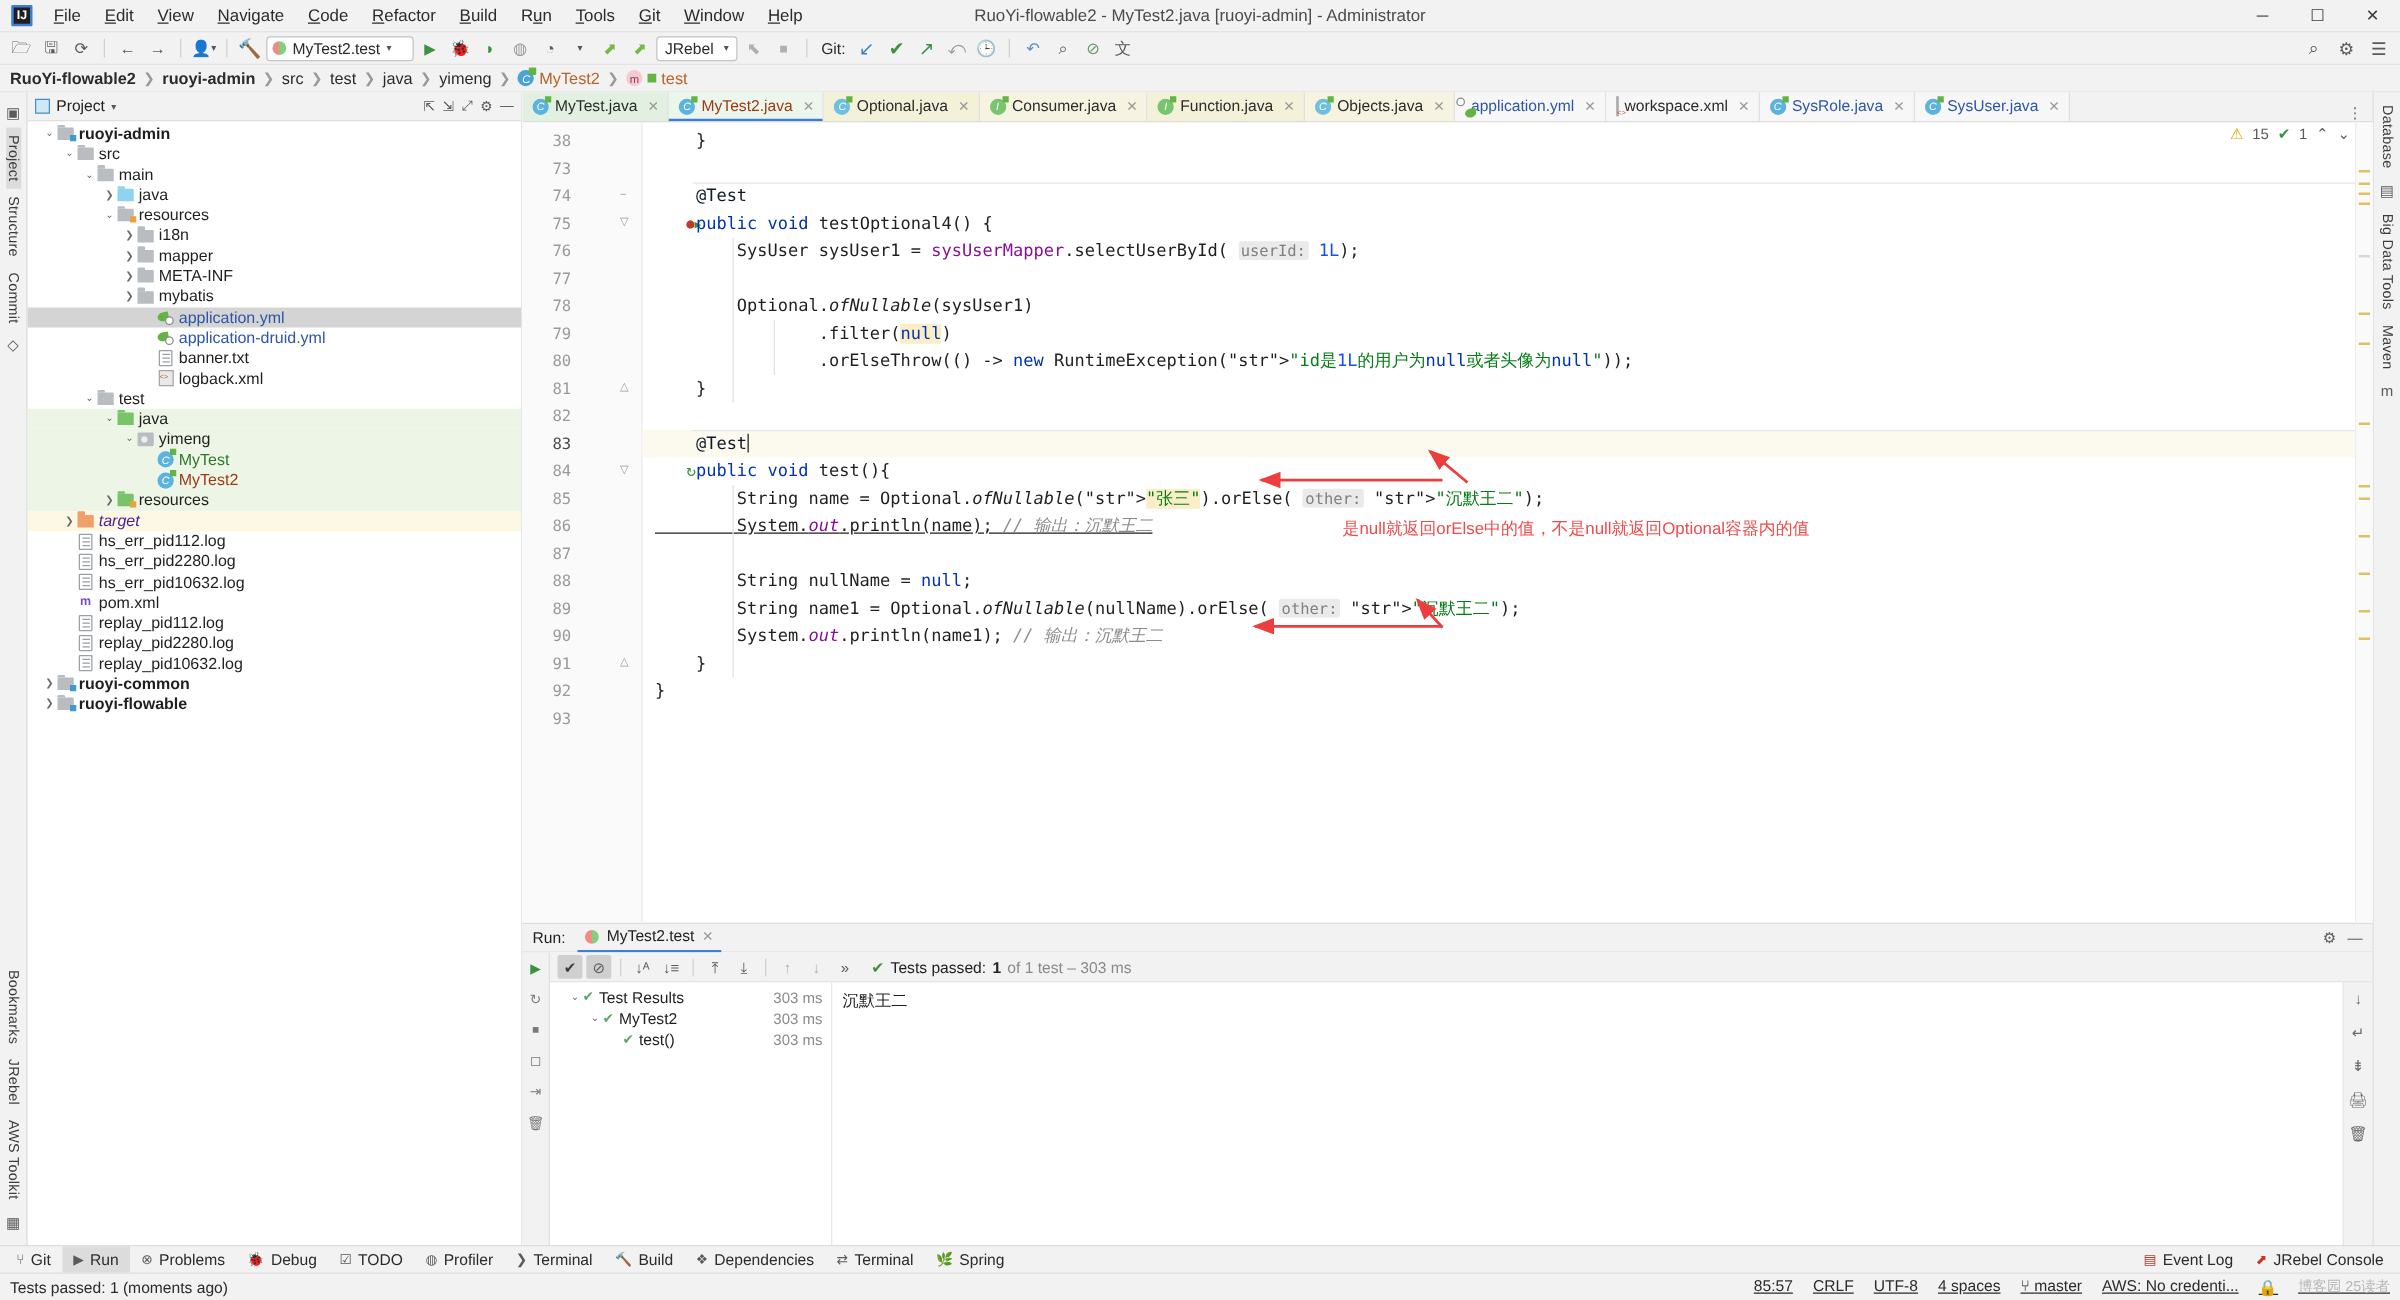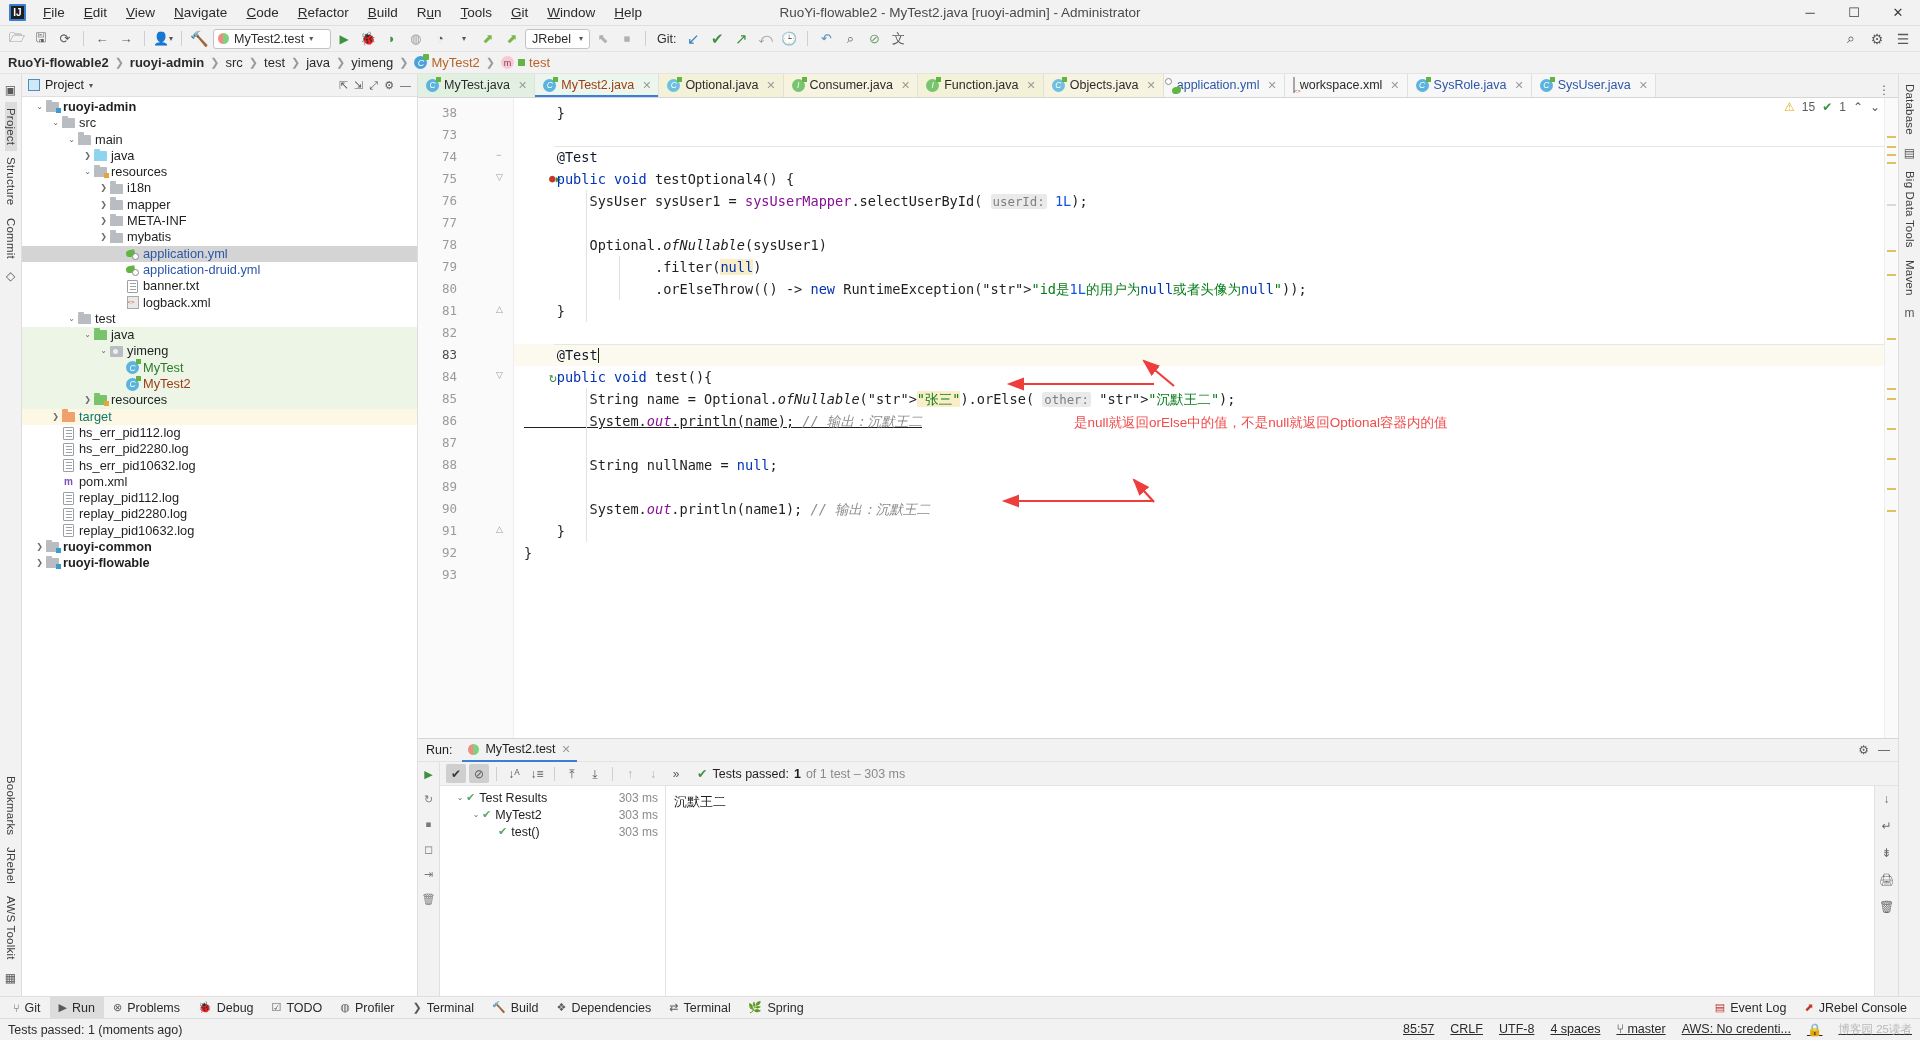--- a/index.html
+++ b/index.html
@@ -76,21 +76,21 @@
   .node .arrow { width:11px; text-align:center; font-size:8px; color:#6b6b6b; flex:none; }
   .node .ficon { width:15px; flex:none; display:flex; align-items:center; justify-content:center; }
   .node .lbl { padding-left:3px; }
   .node.sel { background:#d4d4d4; }
   .node.green { background:#edf6e6; }
   .node.yellow { background:#fcf8e3; }
   .lbl.bold { font-weight:bold; }
   .lbl.blue { color:#2d56a8; }
   .lbl.green { color:#2d7a2d; }
   .lbl.brown { color:#9c3b12; }
-  .lbl.orange { color:#0f766e; }
+  .lbl.orange { color:#4c1d95;font-style:italic; }
 
   .fold { width:13px; height:10px; background:#b9bcc0; border-radius:1px 1px 0 0; position:relative; }
   .fold.blue { background:#8ed3ef; }
   .fold.grn { background:#79c36a; }
   .fold.orange { background:#f0a06a; }
   .fold:before { content:""; position:absolute; top:-2.5px; left:0; width:6px; height:2.5px; background:inherit; border-radius:1px 1px 0 0; }
   .fold .badge { position:absolute; right:-2px; bottom:-1px; width:5px; height:5px; background:#3c9cd0; }
   .fold .badge.res { background:#e8a33d; }
 
   .fileico { width:11px; height:13px; background:#fff; border:1px solid #9aa0a6; border-radius:1px; position:relative; }
@@ -702,20 +702,21 @@
             <div class="cl" style="top: 158px; left: 10px;">                .filter(<span class="hl"><span class="kw">null</span></span>)</div>
             <div class="cl" style="top: 180px; left: 10px;">                .orElseThrow(() -&gt; <span class="kw">new</span> RuntimeException(<span class="&lt;span">"str"</span>&gt;<span class="str">"id是<span class="num">1L</span>的用户为<span class="kw">null</span>或者头像为<span class="kw">null</span>"</span>));</div>
             <div class="cl" style="top: 202px; left: 10px;">    }</div>
             <div class="cl" style="top: 224px; left: 10px;"></div>
             <div class="cl" style="top: 246px; left: 10px;">    <span class="ann">@Test</span><span class="caret-bar"></span></div>
             <div class="cl" style="top: 268px; left: 10px;">    <span class="kw">public</span> <span class="kw">void</span> test(){</div>
             <div class="cl" style="top: 290px; left: 10px;">        String name = Optional.<span class="ital">ofNullable</span>(<span class="&lt;span">"str"</span>&gt;<span class="hl"><span class="str">"张三"</span></span>).orElse( <span class="param">other:</span> <span class="&lt;span">"str"</span>&gt;<span class="str">"沉默王二"</span>);</div>
             <div class="cl" style="top: 312px; left: 10px; text-decoration: underline;">        System.<span class="fld ital">out</span>.println(name); <span class="cmt">// 输出：沉默王二</span></div>
             <div class="cl" style="top: 334px; left: 10px;"></div>
             <div class="cl" style="top: 356px; left: 10px;">        String nullName = <span class="kw">null</span>;</div>
+            <div class="cl" style="top: 378px; left: 10px;">        String name1 = Optional.<span class="ital">ofNullable</span>(nullName).orElse( <span class="param">other:</span> <span class="&lt;span">"str"</span>&gt;<span class="str">"沉默王二"</span>);</div>
             <div class="cl" style="top: 400px; left: 10px;">        System.<span class="fld ital">out</span>.println(name1); <span class="cmt">// 输出：沉默王二</span></div>
             <div class="cl" style="top: 422px; left: 10px;">    }</div>
             <div class="cl" style="top: 444px; left: 10px;">}</div>
             <div class="cl" style="top: 466px; left: 10px;"></div>
             <div class="sep-line" style="top: 48px; left: 40px; right: 0px;"></div>
             <div class="sep-line" style="top: 246px; left: 40px; right: 0px;"></div>
             <div class="indent-guide" style="top: 92px; height: 132px; left: 72px;"></div>
             <div class="indent-guide" style="top: 290px; height: 154px; left: 72px;"></div>
             <div class="indent-guide" style="top: 158px; height: 44px; left: 105px;"></div>
             <div class="annot" style="top: 316px; left: 560px; color: rgb(241, 74, 74);">是null就返回orElse中的值，不是null就返回Optional容器内的值</div>

